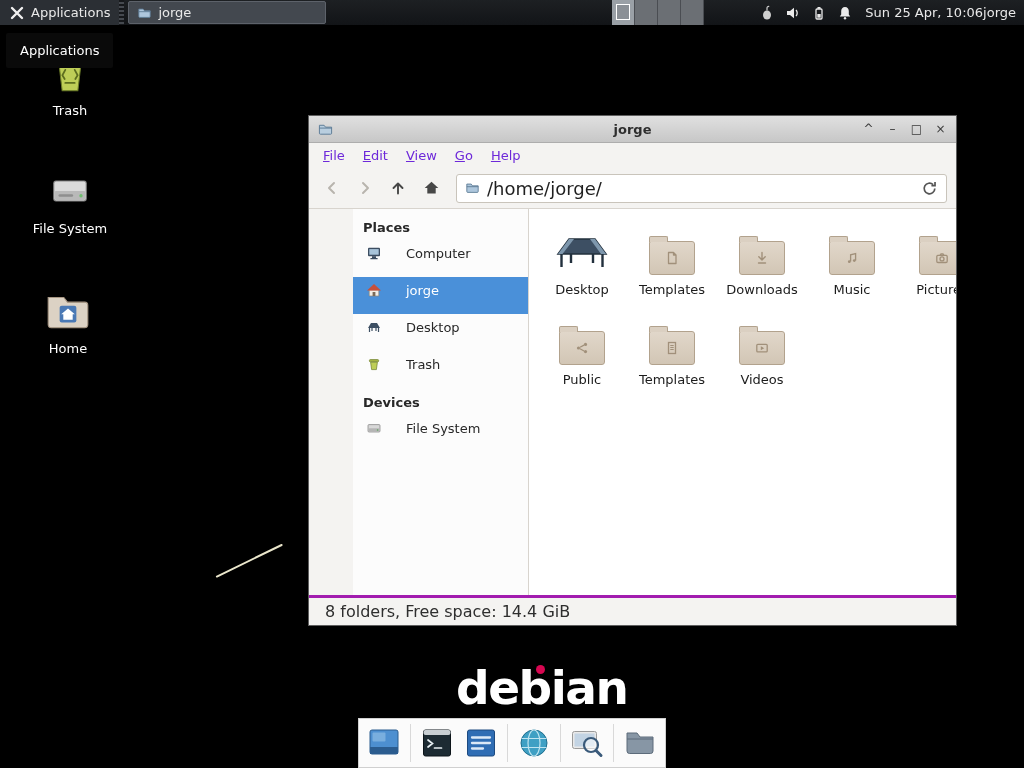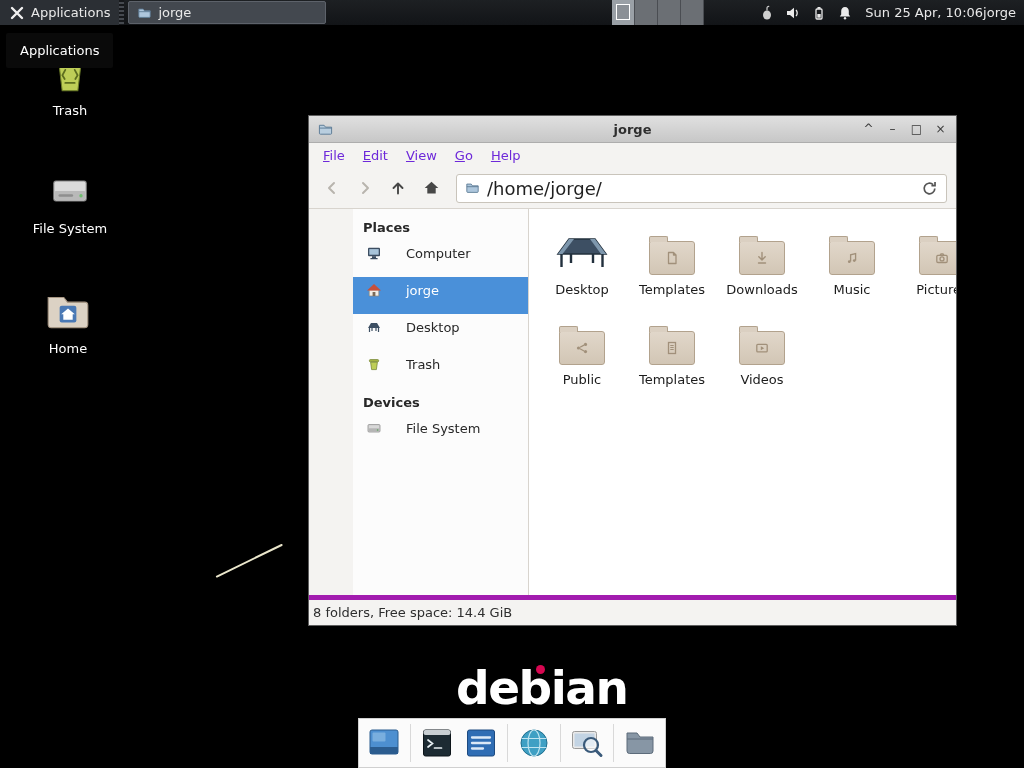--- a/index.html
+++ b/index.html
@@ -98,22 +98,22 @@
   .icon-slot { height:52px; display:flex; align-items:flex-end; justify-content:center; }
 
   .folder { width:46px; height:34px; position:relative; border:1px solid #b2a28d; border-radius:2px 3px 3px 3px;
     background:linear-gradient(#e1d7ca,#d2c6b5); }
   .folder::before {
     content:''; position:absolute; top:-6px; left:-1px; width:17px; height:5px;
     background:#dbd0c2; border:1px solid #b2a28d; border-bottom:none; border-radius:2px 2px 0 0;
   }
   .emblem { position:absolute; inset:0; display:flex; align-items:center; justify-content:center; }
 
-  .statusbar { height:30px; flex:none; border-top:5px solid #a21caf; background:#f4f3f1;
-    display:flex; align-items:center; padding:0 4px; font-size:13px; color:#2e2e2e; }
+  .statusbar { height:30px; flex:none; border-top:3px solid #a21caf; background:#f4f3f1;
+    display:flex; align-items:center; padding:0 16px; font-size:16px; color:#2e2e2e; }
 
   
   .dock {
     position:absolute; left:358px; top:718px; width:308px; height:50px;
     background:#fbfbfb; border:1px solid #d0d0d0;
     display:flex; align-items:center; justify-content:center; gap:8px; padding:0 4px;
   }
   .dock-sep { width:1px; height:38px; background:#d9d9d9; }
   .dock-icon { width:36px; height:36px; }
 </style>

